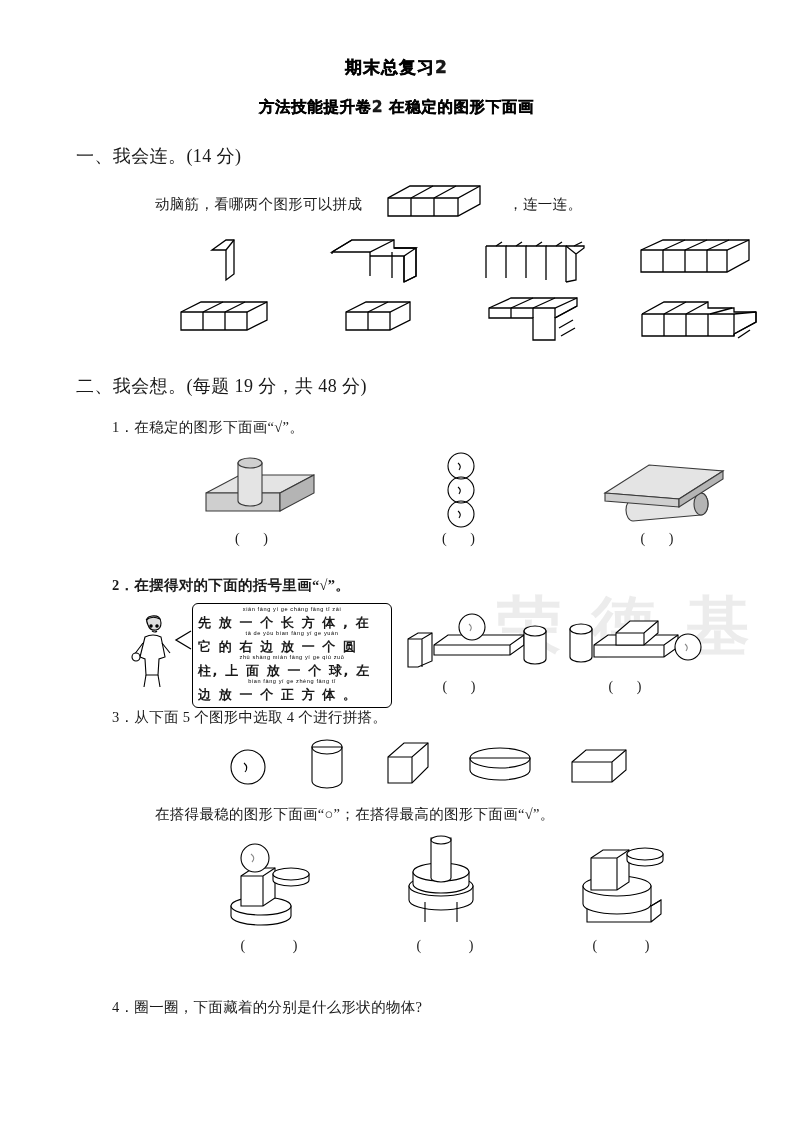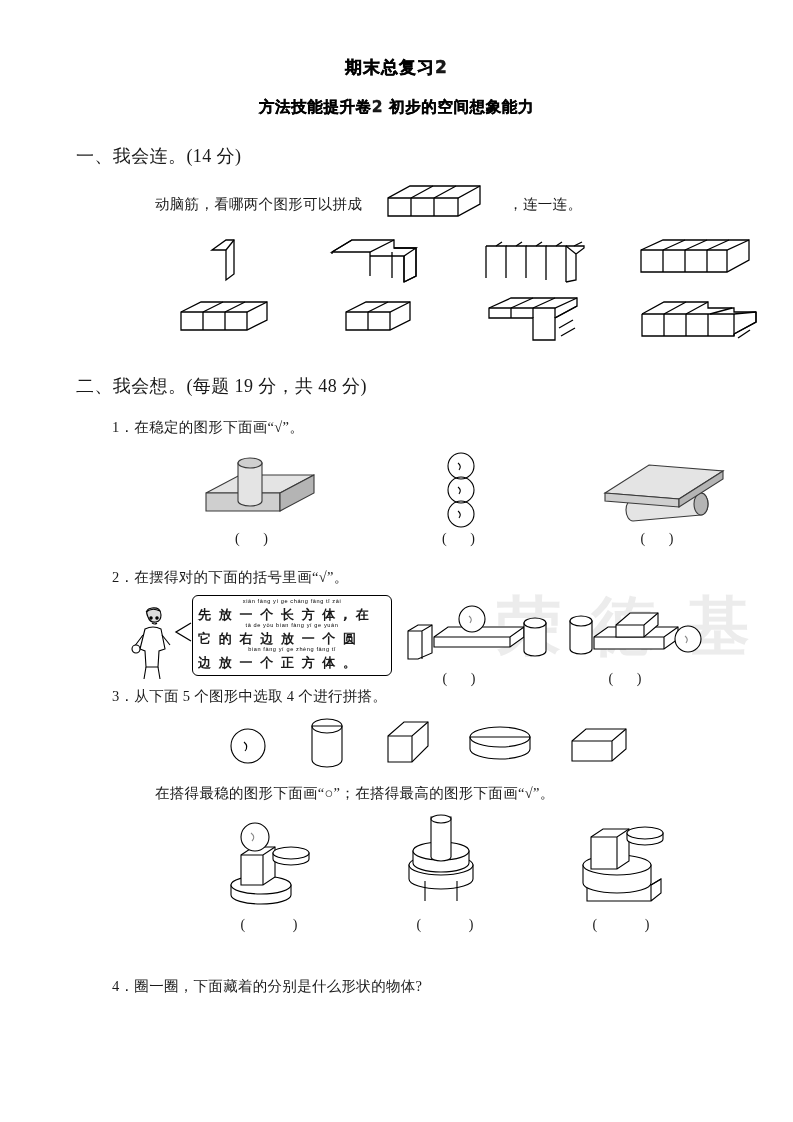--- a/index.html
+++ b/index.html
@@ -138,21 +138,21 @@
 </head>
 <body>
 
 <div class="page">
 
   <div class="watermark" style="left:497px; top:596px;">荣 德 基</div>
 
   <div class="wm-content">
 
     <div class="title-main">期末总复习2</div>
-    <div class="title-sub">方法技能提升卷2  初步的空间想象能力</div>
+    <div class="title-sub">方法技能提升卷2  在稳定的图形下面画</div>
 
     <div class="section-head">一、我会连。(14 分)</div>
 
     <div class="q-line q-indent inline-row" style="margin-top:14px;">
       <span>动脑筋，看哪两个图形可以拼成</span>
       <span style="margin:0 2px;">
         <svg width="102" height="44" viewBox="0 0 102 44">
           <g class="stk">
             <path d="M4 34 L4 16 L26 4 L96 4 L96 22 L74 34 Z"></path>
             <path d="M4 16 L74 16 L96 4"></path>
@@ -312,21 +312,21 @@
           <ellipse class="face-dk" cx="112" cy="55" rx="7" ry="11"></ellipse>
 
           <polygon class="face-lt" points="16,44 60,16 134,22 90,50"></polygon>
           <polygon class="face-md" points="16,44 90,50 90,58 16,52"></polygon>
           <polygon class="face-dk" points="90,50 134,22 134,30 90,58"></polygon>
         </svg>
         <div class="paren">(        )</div>
       </div>
     </div>
 
-    <div class="q-line" style="margin-top:21px;">2．在摆得对的下面的括号里画“√”。</div>
+    <div class="q-line" style="margin-top:29px;font-weight:bold;">2．在摆得对的下面的括号里画“√”。</div>
 
     <div style="display:flex; align-items:flex-start; margin-left:132px; margin-top:8px;">
 
       <div style="margin-top:10px;">
         <svg width="42" height="76" viewBox="0 0 42 76">
           <g class="stk-thin" stroke-width="1.1">
             <path d="M16 12 q-4 -8 4 -9 q9 -1 9 7 q0 6 -5 7 q-6 1 -8 -5 Z" fill="#ddd"></path>
             <path d="M14 7 q6 -5 14 -1" fill="none"></path>
             <circle cx="19" cy="13" r="1.2" fill="#000"></circle>
             <circle cx="25" cy="13" r="1.2" fill="#000"></circle>
@@ -349,20 +349,24 @@
       <div class="bubble">
         <div class="bl">
           <div class="py">xiān fàng yí ge cháng fāng tǐ    zài</div>
           <div class="hz">先 放 一 个 长 方 体 , 在</div>
         </div>
         <div class="bl">
           <div class="py">tā de yòu bian fàng yí ge yuán</div>
           <div class="hz">它 的 右 边 放 一 个 圆</div>
         </div>
         <div class="bl">
+          <div class="py">zhù shàng miàn fàng yí ge qiú  zuǒ</div>
+          <div class="hz">柱, 上 面 放 一 个 球, 左</div>
+        </div>
+        <div class="bl">
           <div class="py">bian fàng yí ge zhèng fāng tǐ</div>
           <div class="hz">边 放 一 个 正 方 体 。</div>
         </div>
       </div>
 
       <div class="fig-cell" style="margin-left:14px; margin-top:12px;">
         <svg width="144" height="60" viewBox="0 0 144 60">
           <g class="stk-thin">
 
             <path d="M2 24 L12 18 L26 18 L26 46 L12 52 L2 52 Z" fill="#fff"></path>

